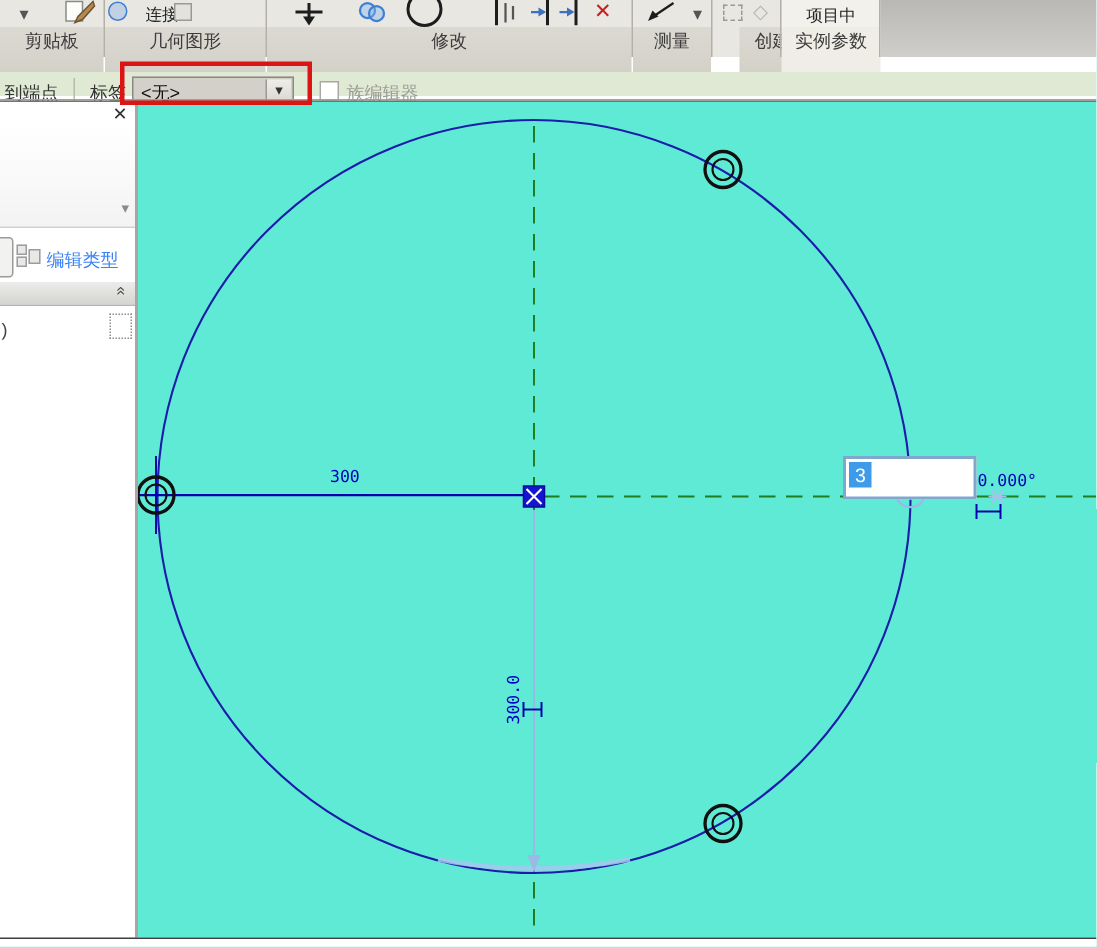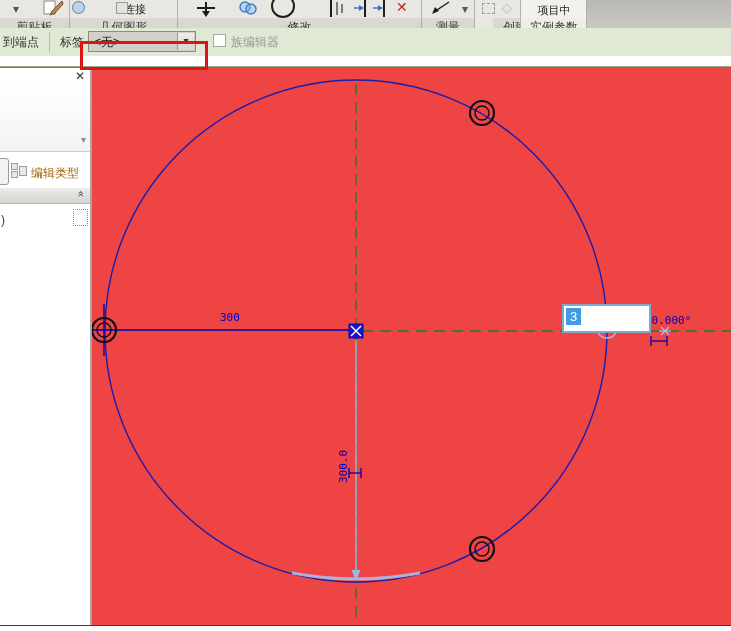--- a/index.html
+++ b/index.html
@@ -19,21 +19,21 @@
   .fe-top { position:absolute; left:526px; top:3px; width:56px; font-size:11px; color:#222; text-align:center; }
   .icon { position:absolute; top:0; }
   .glyph { font-size:12px; color:#555; }
   .redx { font-size:14px; font-weight:bold; color:#c81e1e; }
   .ring { border-radius:50%; border:2px solid #1d1d1d; }
   .ring-blue { border-radius:50%; border:1.5px solid #3f7fd2; background:rgba(120,170,230,.35); }
   .dashed-sq { border:1px dashed #9a9a9a; }
   .join-label { font-size:11px; color:#222; }
 
   
-  #optbar { left:0; top:28px; width:731px; height:28px; background:#dfe9d3; font-size:12px; color:#333;text-decoration:underline; }
+  #optbar { left:0; top:48px; width:731px; height:16px; background:#dfe9d3; font-size:12px; color:#333;text-decoration:underline; }
   .opt-sep { position:absolute; top:4px; width:1px; height:20px; background:#b2bfa6; }
   #tag-combo { position:absolute; left:88px; top:3px; width:108px; height:21px;
     background:#d2d0c8; border:1px solid #8a8a84; }
   #tag-combo .val { position:absolute; left:5px; top:2px; font-size:12px; color:#111; }
   #tag-combo .dd { position:absolute; right:1px; top:1px; width:17px; height:17px;
     background:linear-gradient(#efede8,#d8d5cd); border-left:1px solid #9a9a94;
     text-align:center; line-height:16px; font-size:10px; color:#333; }
   #inst-chk { position:absolute; left:213px; top:6px; width:13px; height:13px;
     background:#fff; border:1px solid #a8a8a2; }
   .gray-text { color:#9b9b95; }
@@ -46,30 +46,30 @@
   
   #props { left:0; top:68px; width:92px; height:557px; background:#fff; border-right:2px solid #a6a6a3; }
   #props-close { position:absolute; right:5px; top:1px; font-size:12px; color:#333; }
   #type-selector { position:absolute; left:0; top:16px; width:90px; height:68px;
     background:linear-gradient(#ffffff,#f3f3f3); border-bottom:1px solid #cfcfcc; }
   #type-dd { position:absolute; right:4px; top:50px; font-size:10px; color:#8a8a8a; }
   #btn-fragment { position:absolute; left:-10px; top:90px; width:19px; height:27px;
     border:1px solid #9a9a9a; border-radius:3px; background:#f2f2f0; }
   #edit-type-icon { position:absolute; left:11px; top:95px; width:16px; height:15px; }
   #edit-type-icon .sq { position:absolute; border:1px solid #9c9c9c; background:#e8e8e6; }
-  #edit-type-label { position:absolute; left:31px; top:97px; font-size:12px; color:#a16207; }
+  #edit-type-label { position:absolute; left:31px; top:97px; font-size:12px; color:#3b82f6; }
   #section-bar { position:absolute; left:0; top:120px; width:90px; height:16px;
     background:linear-gradient(#ececea,#d4d4d1); border-bottom:1px solid #b5b5b2; }
   #collapse-chevron { position:absolute; right:8px; top:1px; font-size:11px; color:#444;
     display:inline-block; transform:rotate(-90deg); letter-spacing:-2px; }
   #paren-text { position:absolute; left:1px; top:145px; font-size:12px; color:#444; }
   #dotted-cell { position:absolute; left:73px; top:141px; width:15px; height:17px; border:1px dotted #8d8d8a; }
 
   
-  #canvas { left:92px; top:68px; width:639px; height:557px; background:#ef4444; overflow:hidden; }
+  #canvas { left:92px; top:68px; width:639px; height:557px; background:#5eead4; overflow:hidden; }
   #bottom-line { left:0; top:625px; width:731px; height:1px; background:#3d3d3d; }
   .dim-text { position:absolute; font-family:"DejaVu Sans Mono","Liberation Mono",monospace;
     font-size:11px; color:#0000c0; }
   #vert-dim-wrap { position:absolute; left:241px; top:415px; transform:rotate(-90deg);
     transform-origin:0 0; }
   #edit-box { position:absolute; left:470px; top:236px; width:89px; height:29px;
     background:#fff; border:2px solid #7fa8cc; z-index:20; }
   #edit-box .sel { position:absolute; left:2px; top:2px; background:#3d9be9; color:#fff;
     font-size:13px; padding:1px 4px; }
 </style>
@@ -80,21 +80,21 @@
 
   <div id="ribbon" class="abs">
     <div class="fe-col"></div>
 
     <span class="icon glyph" style="left:13px;top:2px;">▾</span>
     <svg class="icon" style="left:42px;top:0;" width="22" height="17">
       <rect x="2" y="1" width="11" height="13" fill="#fdfdfb" stroke="#8a8a86"></rect>
       <path d="M20,1 L10,11 L8,15 L13,13 L21,4 Z" fill="#b58a4e" stroke="#6e5430"></path>
     </svg>
     <span class="icon ring-blue" style="left:72px;top:1px;width:13px;height:13px;"></span>
-    <span class="icon join-label" style="left:97px;top:2px;margin-left:27px;">连接</span>
+    <span class="icon join-label" style="left:97px;top:2px;">连接</span>
     <span class="icon" style="left:116px;top:2px;width:12px;height:12px;border:1px solid #9a9a94;background:#e4e2dc;"></span>
 
     <svg class="icon" style="left:194px;top:0;" width="24" height="17">
       <g stroke="#1d1d1d" stroke-width="2">
           <line x1="12" y1="2" x2="12" y2="15"></line>
           <line x1="3" y1="8" x2="21" y2="8"></line>
         </g>
       <polygon points="12,17 8,11 16,11" fill="#1d1d1d"></polygon>
     </svg>
     <svg class="icon" style="left:238px;top:0;" width="20" height="16">

